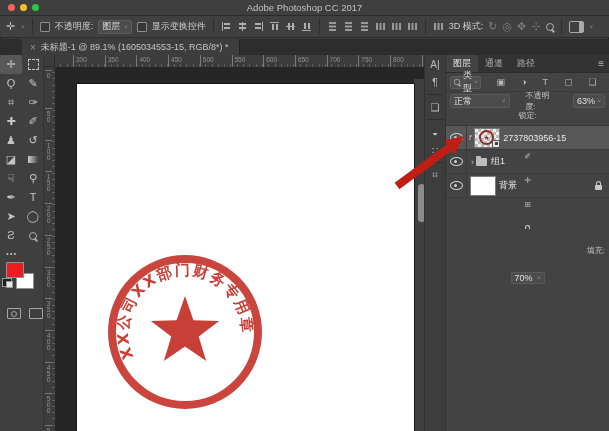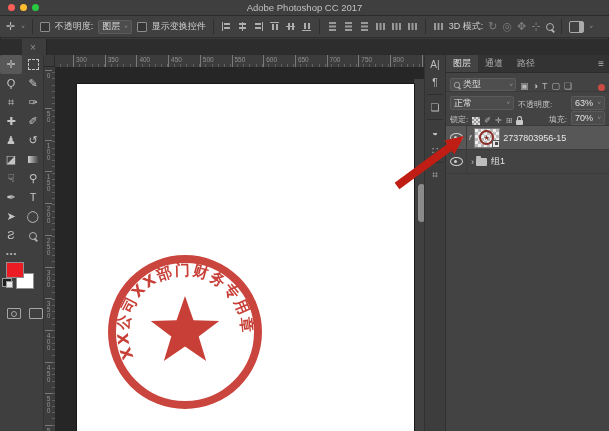--- a/index.html
+++ b/index.html
@@ -74,30 +74,30 @@
   
   .dock{position:absolute;left:424px;top:55px;width:22px;height:376px;background:#3d3d3d;border-left:1px solid #313131;border-right:1px solid #313131;box-sizing:border-box;display:flex;flex-direction:column;align-items:center;}
   .dock .dicon{height:18px;display:flex;align-items:center;justify-content:center;color:#bdbdbd;font-size:10px;width:100%;}
   .dock .dsep{width:16px;height:1px;background:#2f2f2f;margin:3px 0;}
   
   .panel{position:absolute;left:446px;top:55px;width:163px;height:376px;background:#434343;box-sizing:border-box;font-size:9px;}
   .ptabs{height:17px;background:#333333;display:flex;align-items:stretch;border-bottom:1px solid #2c2c2c;}
   .ptab{padding:0 7px;display:flex;align-items:center;color:#b0b0b0;}
   .ptab.active{background:#434343;color:#e4e4e4;}
   .pmenu{margin-left:auto;padding:0 5px;display:flex;align-items:center;color:#b5b5b5;font-size:10px;}
-  .prow{display:flex;align-items:flex-end;gap:4px;padding:0 4px;box-sizing:border-box;}
+  .prow{display:flex;align-items:center;gap:16px;padding:0 4px;box-sizing:border-box;}
   .filterrow{height:19px;border-bottom:1px solid #3a3a3a;}
   .searchbox{width:66px;height:13px;background:#4e4e4e;border:1px solid #5c5c5c;border-radius:2px;display:flex;align-items:center;gap:2px;padding:0 2px;box-sizing:border-box;color:#ddd;}
   .searchbox .mag{transform:scale(.8);}
   .fico{color:#b8b8b8;font-size:9px;line-height:1;}
   .ftoggle{width:7px;height:7px;border-radius:50%;background:#cb4a41;margin-left:auto;}
   .blendrow{height:18px;}
   .pbox{height:14px;background:#4c4c4c;border:1px solid #5a5a5a;border-radius:2px;display:flex;align-items:center;padding:0 3px;box-sizing:border-box;gap:2px;color:#e0e0e0;}
   .plabel{color:#c3c3c3;}
-  .lockrow{height:16px;border-bottom:1px solid #3a3a3a;}
+  .lockrow{height:16px;border-bottom:1px solid #3a3a3a;flex-direction:column;}
   .lico{color:#b8b8b8;font-size:8px;line-height:1;}
   .checker8{width:8px;height:8px;background:linear-gradient(45deg,#999 25%,transparent 25%,transparent 75%,#999 75%),linear-gradient(45deg,#999 25%,transparent 25%,transparent 75%,#999 75%);background-size:4px 4px;background-position:0 0,2px 2px;background-color:#ddd;}
   .lock{width:7px;height:5px;background:#c9c9c9;border-radius:1px;position:relative;margin-top:4px;}
   .lock::before{content:"";position:absolute;width:3px;height:3px;border:1px solid #c9c9c9;border-bottom:none;border-radius:3px 3px 0 0;top:-4px;left:1px;}
   .layerrow{display:flex;align-items:center;height:23px;border-bottom:1px solid #3b3b3b;}
   .layerrow.sel{background:#575757;}
   .eyecell{width:20px;align-self:stretch;border-right:1px solid #3b3b3b;display:flex;align-items:center;justify-content:center;flex:none;}
   .eye{width:11px;height:7px;border:1px solid #d0d0d0;border-radius:50%;position:relative;}
   .eye::after{content:"";position:absolute;left:3px;top:1.5px;width:3px;height:3px;border-radius:50%;background:#d0d0d0;}
   .thumb{width:26px;height:20px;border:1px solid #7a7a7a;box-sizing:border-box;margin:0 3px;position:relative;flex:none;}
@@ -164,20 +164,21 @@
     <span class="ob-icon dim">⊹</span>
     <span class="mag"></span>
     <span class="ob-sep"></span>
     <span class="wsico"></span>
       <span class="chev">˅</span>
   </div>
 
   <div class="tabbar">
     <div class="doctab">
       <span class="x">×</span>
+      <span>未标题-1 @ 89.1% (1605034553-15, RGB/8*) *</span>
     </div>
   </div>
 
   <div class="toolbar">
     <div class="tools">
       <div class="tool sel">✛</div>
       <div class="tool">
           <span class="dashedbox"></span>
         </div>
       <div class="tool">Ϙ</div>
@@ -335,20 +336,28 @@
       <span class="lname">2737803956-15</span>
     </div>
     <div class="layerrow">
       <div class="eyecell">
           <span class="eye"></span>
         </div>
       <span class="disc">›</span>
       <span class="folder"></span>
       <span class="lname">组1</span>
     </div>
+    <div class="layerrow">
+      <div class="eyecell">
+          <span class="eye"></span>
+        </div>
+      <div class="thumb white"></div>
+      <span class="lname">背景</span>
+      <span class="lock rowlock"></span>
+    </div>
   </div>
 
   <svg class="overlay" viewBox="0 0 609 431">
     <line x1="397" y1="186" x2="450" y2="147" stroke="#c01d15" stroke-width="8"></line>
     <polygon points="464,136 454.4,154.4 444.4,140.6" fill="#c01d15"></polygon>
   </svg>
 
 </div>
 
 </body></html>

